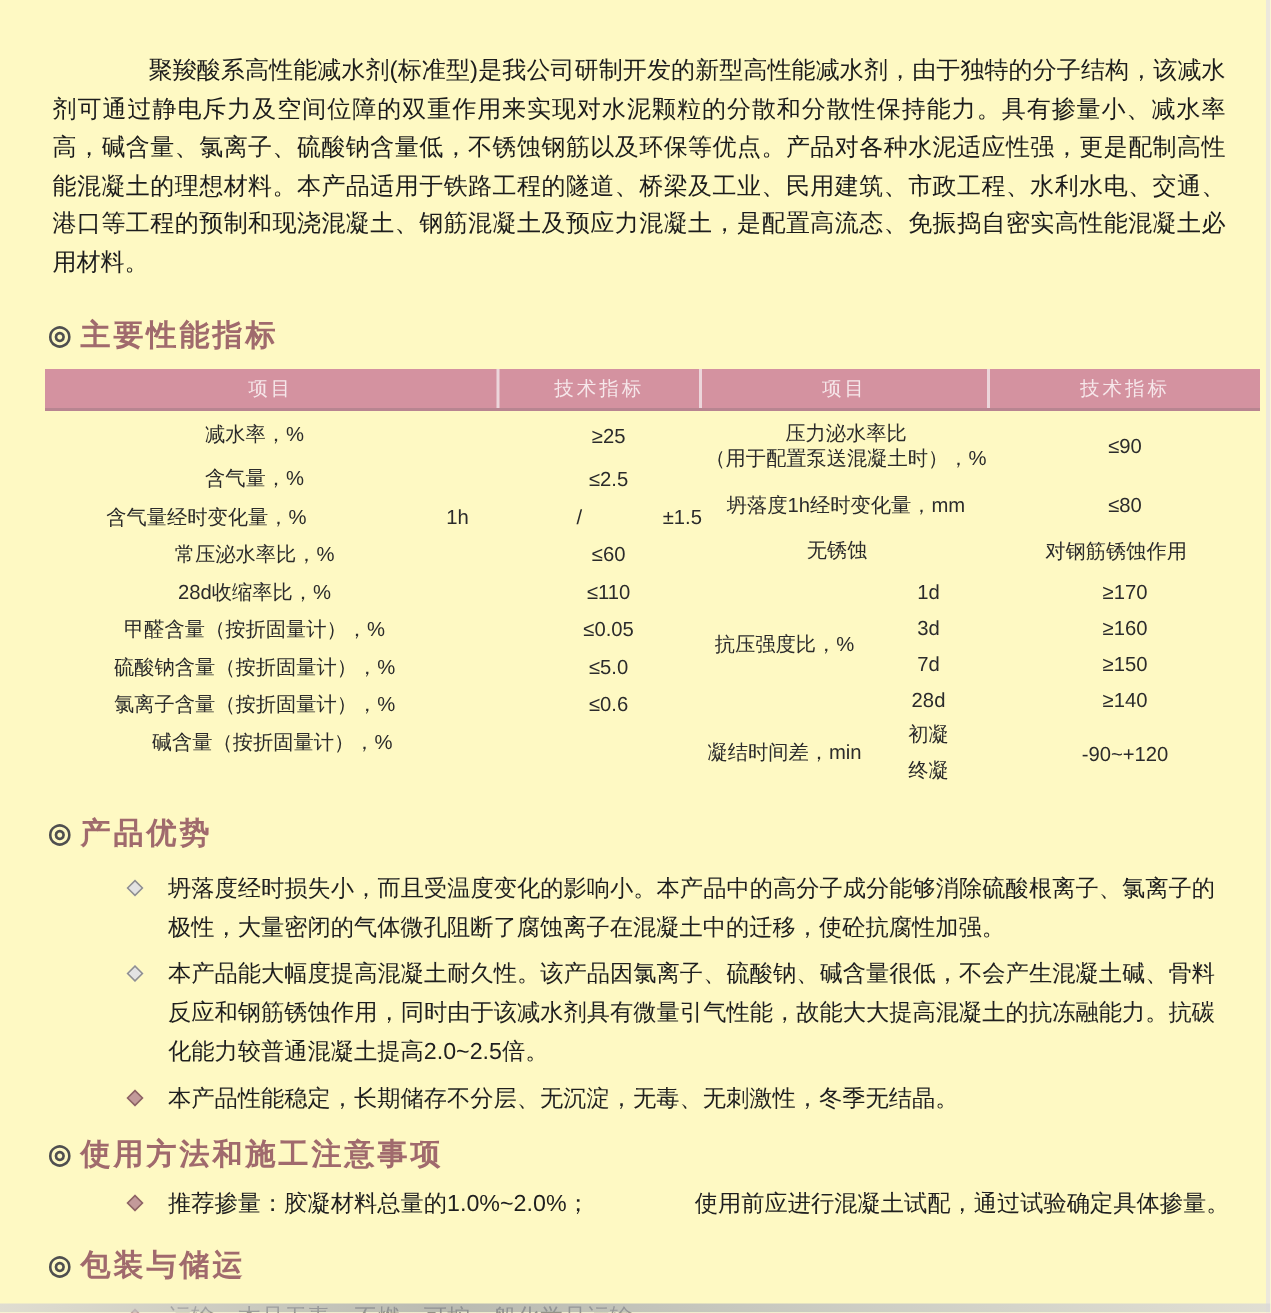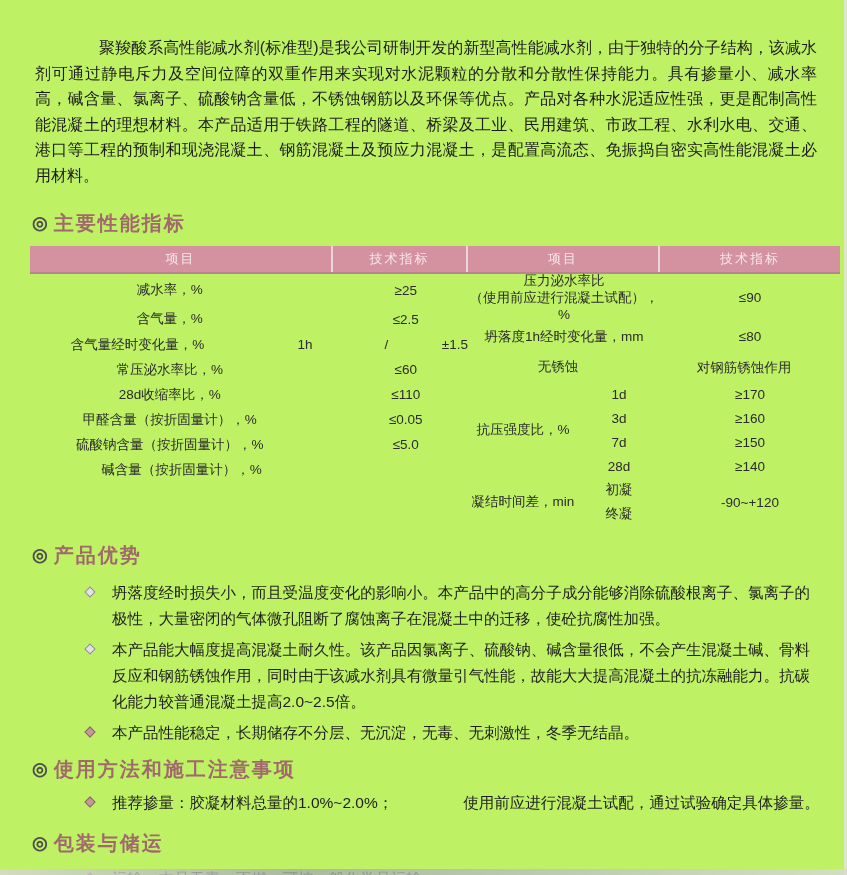--- a/index.html
+++ b/index.html
@@ -1,20 +1,20 @@
 <!DOCTYPE html>
 <html><head>
 <meta charset="utf-8">
 <style>
   html,body{margin:0;padding:0;}
   body{background:#ffffff;}
   .page{
     position:relative;
     width:847px;height:875px;
-    background:#bef264;
+    background:#fef9c3;
     overflow:hidden;
     font-family:"Liberation Sans", sans-serif;
     color:#2b2b2b;
   }
   
   .scan-bottom{position:absolute;left:0;right:0;bottom:0;height:6px;
     background:linear-gradient(to right,#d8d6d4,#a8abad 35%,#c2c4c6 70%,#d9d8d7);opacity:.8;}
   .scan-right{position:absolute;top:0;bottom:0;right:0;width:3px;background:#e7e4e2;opacity:.8;}
 
   
@@ -132,33 +132,37 @@
       </div>
       <div class="l-row">
         <div class="cell l-item">甲醛含量（按折固量计），%</div>
         <div class="cell l-spec">≤0.05</div>
       </div>
       <div class="l-row">
         <div class="cell l-item">硫酸钠含量（按折固量计），%</div>
         <div class="cell l-spec">≤5.0</div>
       </div>
       <div class="l-row">
+        <div class="cell l-item">氯离子含量（按折固量计），%</div>
+        <div class="cell l-spec">≤0.6</div>
+      </div>
+      <div class="l-row">
         <div class="cell l-item">碱含量（按折固量计），%</div>
       </div>
     </div>
 
     <div class="sub-right">
       <div class="t-header">
         <div class="h-cell hr-item">项目</div>
         <div class="h-cell hr-spec">技术指标</div>
       </div>
       <div class="r-row rt-row1">
         <div class="cell r-item">
           <span>压力泌水率比</span>
-          <span>（使用前应进行混凝土试配），%</span>
+          <span>（用于配置泵送混凝土时），%</span>
         </div>
         <div class="cell r-spec">≤90</div>
       </div>
       <div class="r-row rt-row2">
         <div class="cell r-item">坍落度1h经时变化量，mm</div>
         <div class="cell r-spec">≤80</div>
       </div>
       <div class="r-row rt-row3">
         <div class="cell r-spec">无锈蚀</div>
         <div class="cell r-item">对钢筋锈蚀作用</div>

